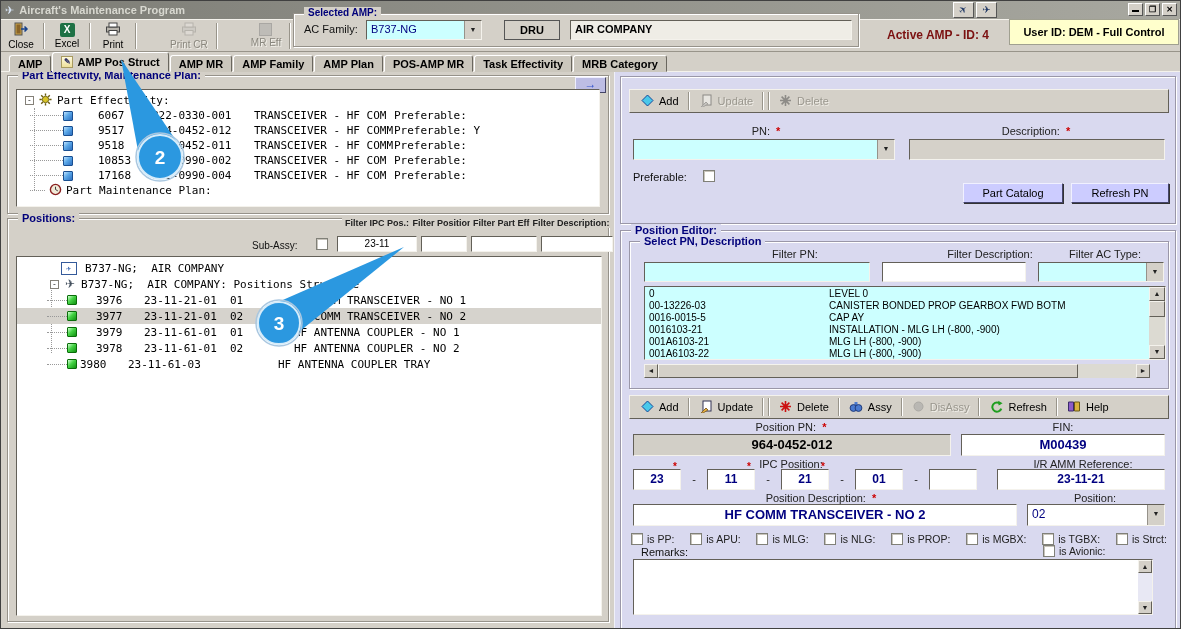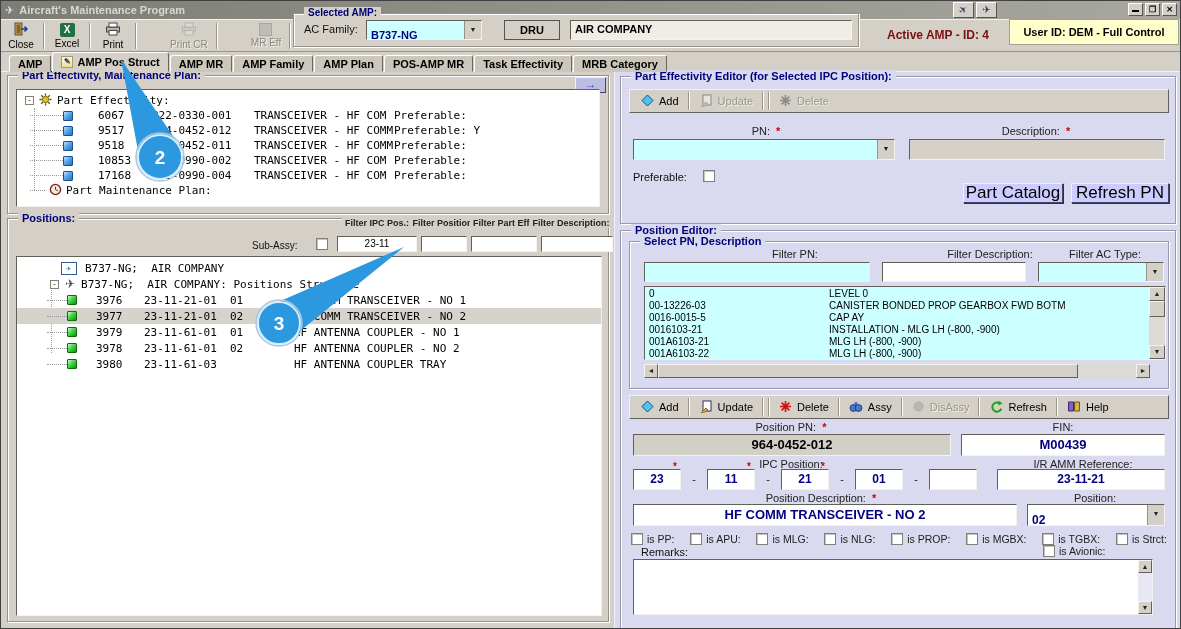--- a/index.html
+++ b/index.html
@@ -31,21 +31,21 @@
   .sqicon { width:13px; height:13px; background:#a8a49c; border:1px solid #777; }
   
   .selamp { position:absolute; left:292px; top:12px; width:566px; height:34px; background:#d4d0c8;
     border:1px solid #96928a; box-shadow:inset 1px 1px 0 #fff, 1px 1px 0 #fff; z-index:3; }
   .gb-label { position:absolute; top:-7px; left:10px; background:inherit; padding:0 4px;
     font-weight:bold; color:#00007a; font-size:11px; white-space:nowrap; }
   .selamp .gb-label { color:#00007a; background:#d4d0c8; font-size:10px; }
   .lbl { font-size:11px; color:#111; }
   .combo { position:absolute; display:flex; background:#ccffff; border:1px solid;
     border-color:#636058 #f4f2ec #f4f2ec #636058; }
-  .combo .val { flex:1; padding:8px 4px; font-weight:bold; color:#000080; font-size:11px; white-space:nowrap; overflow:hidden; }
+  .combo .val { flex:1; padding:2px 4px; font-weight:normal; color:#000080; font-size:11px; white-space:nowrap; overflow:hidden; }
   .dd { width:17px; background:#d4d0c8; border-left:1px solid #96928a; text-align:center;
     font-size:7px; line-height:18px; color:#222; }
   .field { position:absolute; border:1px solid; border-color:#636058 #f4f2ec #f4f2ec #636058;
     background:#fff; padding:2px 4px; font-size:11px; white-space:nowrap; overflow:hidden; }
   .btn { border:1px solid; border-color:#f4f2ec #636058 #636058 #f4f2ec; background:#d4d0c8;
     text-align:center; font-size:11px; }
   .activeamp { position:absolute; left:866px; top:27px; width:142px; text-align:center;
     font-weight:bold; font-size:12px; color:#7b1010; }
   .userbox { position:absolute; left:1008px; top:18px; width:170px; height:26px; background:#ffffcc;
     border:1px solid #a0a090; text-align:center; line-height:24px; font-weight:bold; font-size:11px; }
@@ -107,21 +107,21 @@
   .lb-row { display:flex; height:12px; font-size:10px; align-items:center; }
   .lb-pn { width:184px; padding-left:4px; white-space:pre; overflow:hidden; flex:none; }
   .lb-desc { white-space:pre; overflow:hidden; }
   .sb-btn { background:#d4d0c8; border:1px solid; border-color:#f4f2ec #636058 #636058 #f4f2ec;
     font-size:7px; color:#222; text-align:center; line-height:12px; }
   .vsb { position:absolute; width:16px; background:#dcdad2; }
   .hsb { position:absolute; height:14px; background:#dcdad2; display:flex; }
   .thumb { background:#d4d0c8; border:1px solid; border-color:#f4f2ec #636058 #636058 #f4f2ec; }
   .lavbtn { position:absolute; height:20px; background:#ccccff; border:1px solid;
     border-color:#f0f0ff #44446a #44446a #f0f0ff; box-shadow:1px 1px 0 #333; text-align:center;
-    font-size:17px; line-height:18px; }
+    font-size:11px; line-height:18px; }
   .flagitem { display:flex; align-items:center; gap:4px; font-size:10.5px; color:#222; white-space:nowrap; }
   .arrowbtn { position:absolute; width:31px; height:16px; background:#bdbde4; border:1px solid;
     border-color:#eef #446 #446 #eef; color:#3355cc; font-weight:bold; text-align:center;
     line-height:13px; font-size:12px; }
   .overlay { position:absolute; left:0; top:0; width:1181px; height:629px; pointer-events:none; z-index:60; }
 </style>
 </head>
 <body>
 
 <div class="app">
@@ -322,32 +322,31 @@
       </div>
       <div class="trow" style="padding-left:30px;height:16px">
         <span class="stub" style="width:20px"></span><span class="cube green"></span>
         <span class="col" style="width:48px;margin-left:19px">3978</span>
         <span class="col" style="width:86px">23-11-61-01</span>
         <span class="col" style="width:64px">02</span>
         <span class="col">HF ANTENNA COUPLER - NO 2</span>
       </div>
       <div class="trow" style="padding-left:30px;height:16px">
         <span class="stub" style="width:20px"></span><span class="cube green"></span>
-        <span class="col" style="width:48px;margin-left:19px">3980</span>
+        <span class="col" style="width:48px;margin-left:3px">3980</span>
         <span class="col" style="width:86px">23-11-61-03</span>
         <span class="col" style="width:64px"></span>
         <span class="col">HF ANTENNA COUPLER TRAY</span>
       </div>
     </div>
   </div>
 
   <div class="rpanel">
 
     <div class="gb lav" style="left:5px;top:4px;width:556px;height:148px">
-      <span class="gb-label">Part Effectivity Editor (for Selected IPC Position):</span>
       <div class="minitb" style="left:8px;top:12px;width:540px">
         <div class="mbtn">
           <span><svg width="13" height="13">
                 <polygon points="6.5,1 12,6.5 6.5,12 1,6.5" fill="#49c8ea" stroke="#14489a"></polygon>
               </svg></span>
           <span>Add</span>
         </div>
         <div class="msep"></div>
         <div class="mbtn dis">
           <span><svg width="14" height="13">

